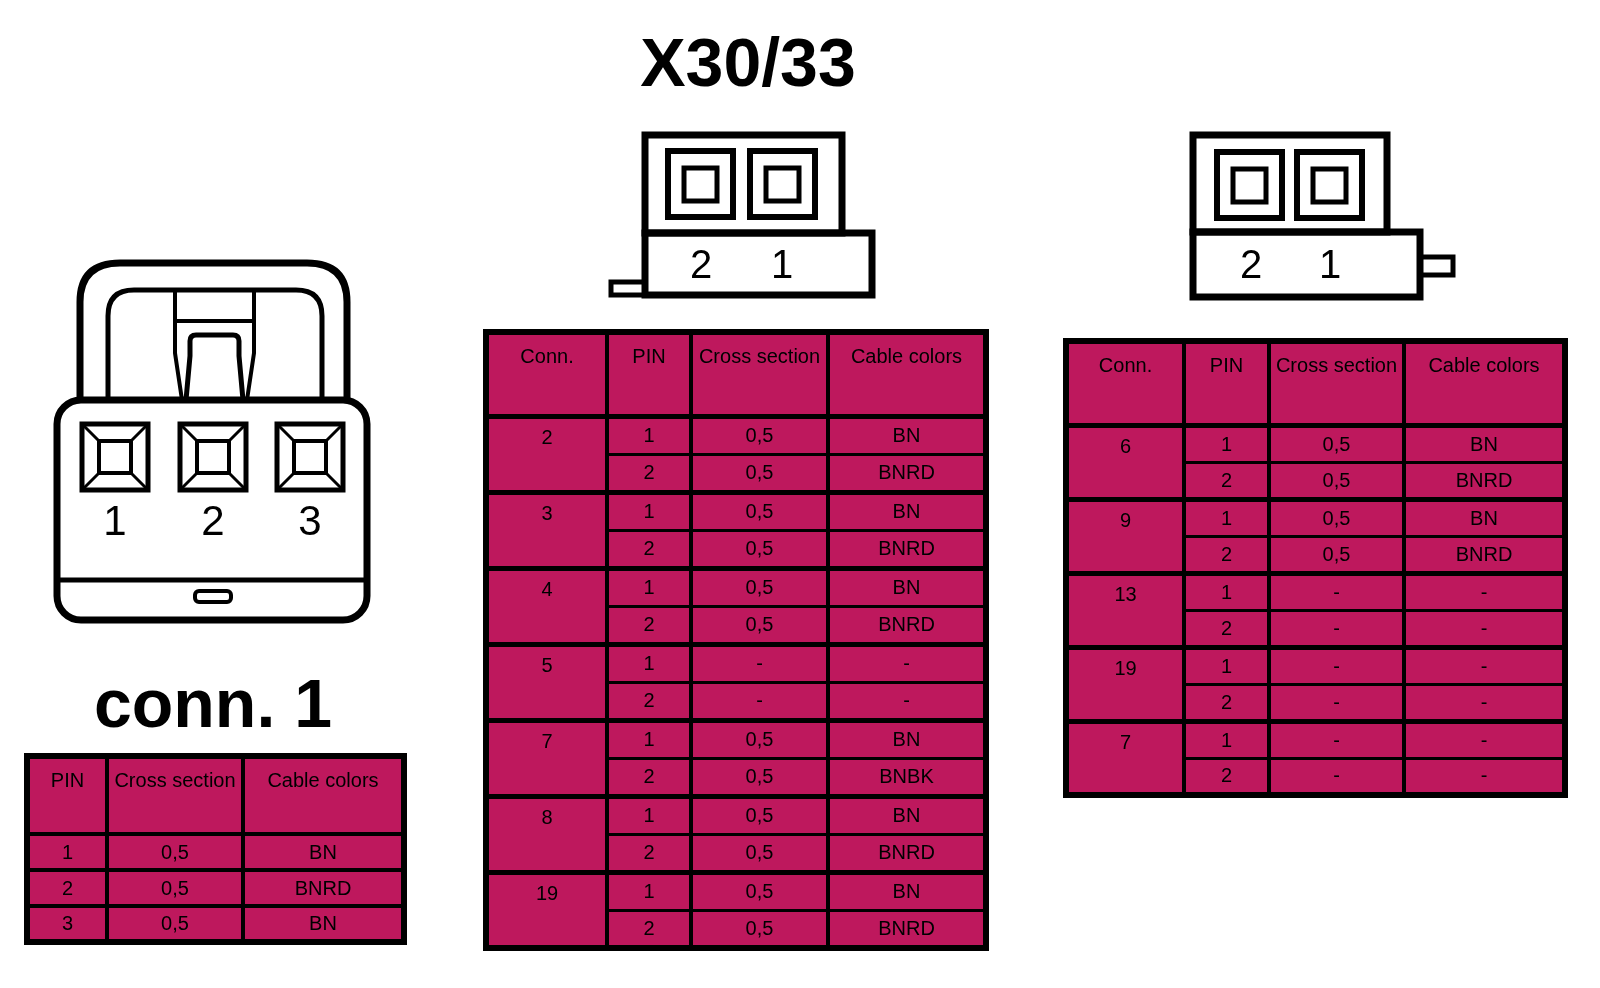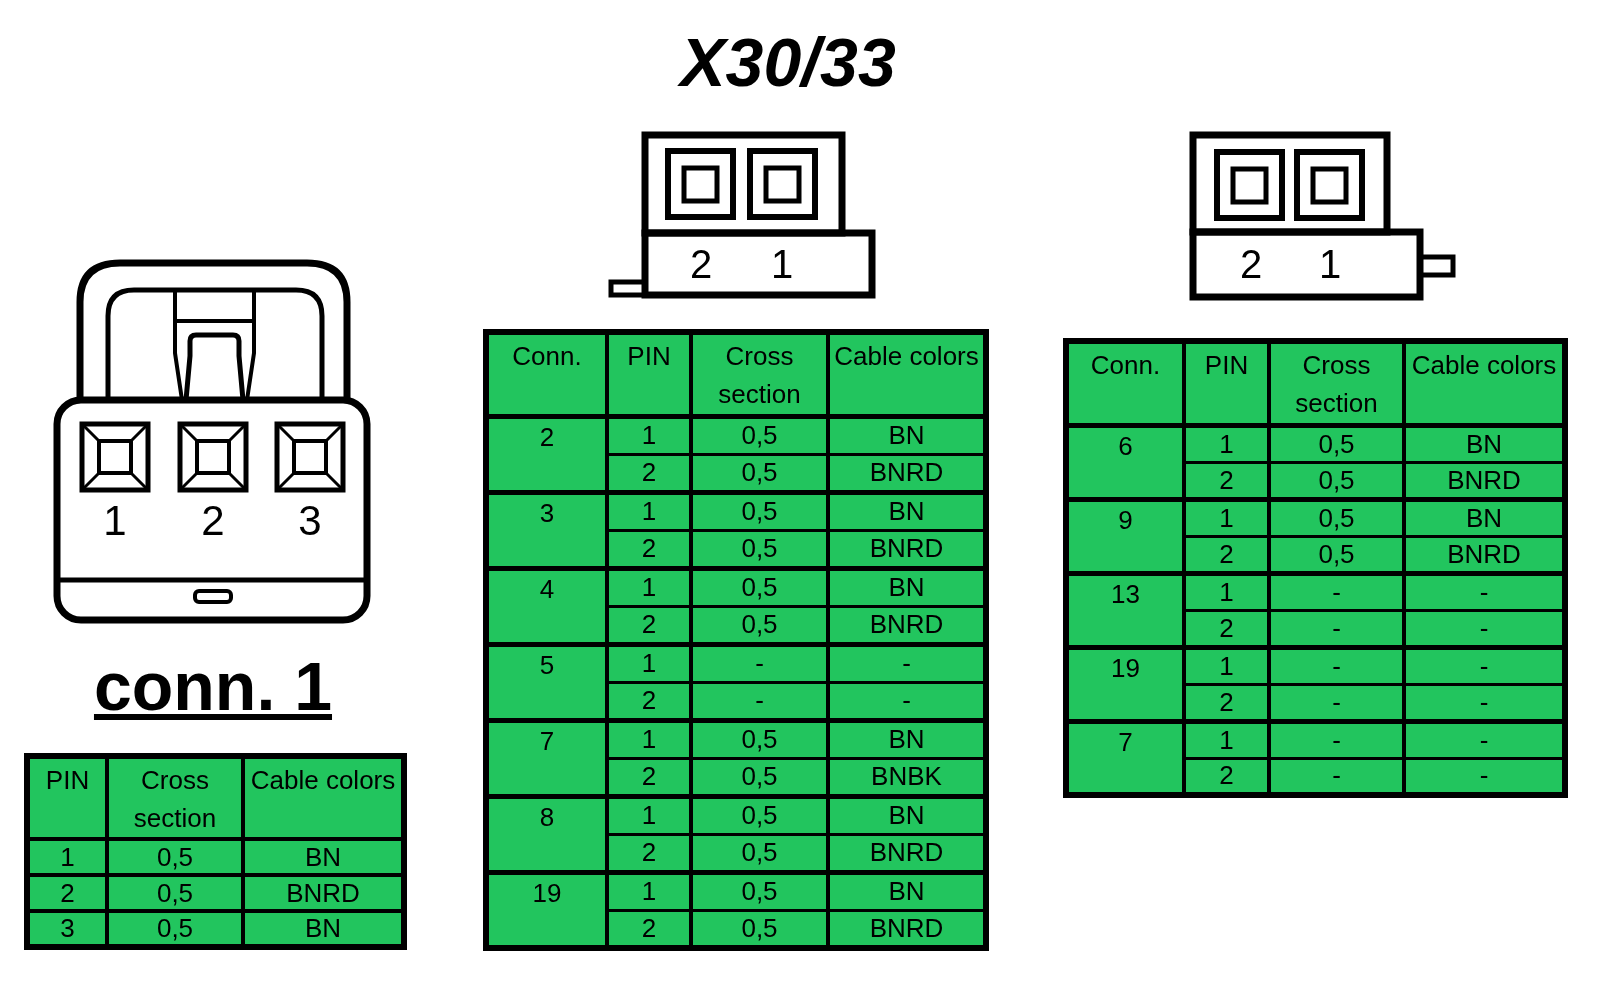--- a/index.html
+++ b/index.html
@@ -1,30 +1,30 @@
 <!DOCTYPE html>
 <html><head>
 <meta charset="utf-8">
 <style>
   html,body{margin:0;padding:0;background:#ffffff;}
   .page{position:relative;width:1600px;height:988px;background:#ffffff;overflow:hidden;
         font-family:"Liberation Sans",sans-serif;color:#000;}
   .big-label{position:absolute;font-weight:bold;font-size:68px;line-height:72px;
              text-align:center;white-space:nowrap;}
-  #main-title{left:588px;top:26px;width:400px;font-style:italic;}
-  #conn1-caption{left:57px;top:650px;width:312px;text-decoration:underline;}
+  #main-title{left:548px;top:26px;width:400px;}
+  #conn1-caption{left:57px;top:667px;width:312px;}
 
   svg.drawing{position:absolute;}
   #connector-left{left:40px;top:250px;}
   #connector-center{left:600px;top:125px;}
   #connector-right{left:1180px;top:125px;}
   svg.drawing text{font-family:"Liberation Sans",sans-serif;fill:#000;}
 
   table.wire-table{position:absolute;border-collapse:collapse;table-layout:fixed;
-                   background:#22c55e;font-size:26px;border:6px solid #000;}
+                   background:#be185d;font-size:20px;border:6px solid #000;}
   table.wire-table th, table.wire-table td{border-left:4px solid #000;padding:0;overflow:hidden;}
   table.wire-table thead th{border-bottom:4px solid #000;font-weight:normal;text-align:center;
                             vertical-align:top;line-height:38px;padding-top:2px;}
   table.wire-table tbody td{border-top:3px solid #000;}
   table.wire-table tr.group-first td{border-top:5px solid #000;}
   #table-left tbody td{border-top:4px solid #000;}
 
   #table-center{left:483px;top:329px;width:500px;}
   #table-center thead tr{height:84px;}
   #table-center tbody tr{height:38px;}

